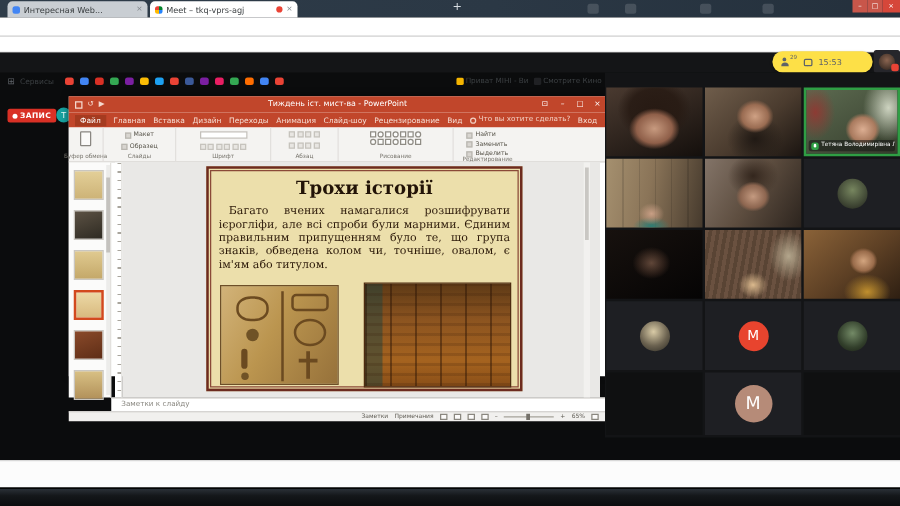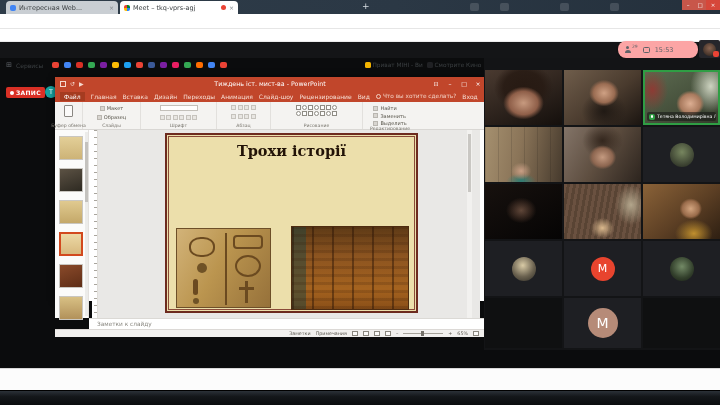--- a/index.html
+++ b/index.html
@@ -40,21 +40,21 @@
   .bmitem{top:33px;display:flex;align-items:center;gap:2px;font-size:5.8px;color:#3c4043;white-space:nowrap;overflow:hidden}
   .bmico{width:5.5px;height:5.5px;border-radius:1.5px;flex:0 0 auto}
   .bmoverflow{left:709px;top:31px;font-size:8px;color:#5f6368}
 
   
   .meetbar{left:0;top:42px;width:720px;height:16px;background:#141517}
   .recbadge{left:6px;top:45px;height:11px;background:#d93025;border-radius:2px;display:flex;align-items:center;gap:2px;padding:0 4px;color:#fff;font-size:6px;font-weight:bold;letter-spacing:.3px}
   .recbadge .dot{width:4px;height:4px;border-radius:50%;background:#fff}
   .tealava{left:45px;top:44px;width:12px;height:12px;border-radius:50%;background:#17a2a0;color:#eafffd;font-size:6.5px;text-align:center;line-height:12px}
   .prestext{left:62px;top:46px;font-size:7px;color:#e8eaed;white-space:nowrap}
-  .pill{left:618px;top:41px;width:80px;height:17px;background:#fca5a5;border-radius:8px;box-shadow:0 1px 2px rgba(0,0,0,.4);display:flex;align-items:center;gap:5px;padding:0 6px}
+  .pill{left:618px;top:41px;width:80px;height:17px;background:#fde047;border-radius:8px;box-shadow:0 1px 2px rgba(0,0,0,.4);display:flex;align-items:center;gap:5px;padding:0 6px}
   .icoperson{width:7px;height:7px;position:relative}
   .icoperson::before{content:"";position:absolute;left:2px;top:0;width:3px;height:3px;border-radius:50%;background:#5f6368}
   .icoperson::after{content:"";position:absolute;left:0.5px;top:3.5px;width:6px;height:3.5px;border-radius:3px 3px 0 0;background:#5f6368}
   .pplcount{font-size:4.5px;color:#5f6368;margin-left:-4px;margin-top:-6px}
   .icochat{width:7px;height:6px;border:1px solid #5f6368;border-radius:1.5px;position:relative}
   .icochat::after{content:"";position:absolute;left:1px;bottom:-2.5px;border:1.5px solid transparent;border-top-color:#5f6368}
   .pilltime{font-size:6.5px;color:#5f6368}
   .selfview{left:699px;top:40px;width:21px;height:18px;background:#26262b;border-radius:2px;overflow:hidden}
   .selfface{position:absolute;left:4px;top:3px;width:13px;height:13px;border-radius:50%;background:radial-gradient(circle at 50% 40%,#8a6450,#3a2c24 80%)}
   .cambadge{position:absolute;right:1px;bottom:1px;width:6px;height:6px;border-radius:2px;background:#ea4335}
@@ -371,20 +371,21 @@
       <div class="thumb sel" style="top:102px;background:linear-gradient(180deg,#ecd9a6,#d8b97e)"></div>
       <div class="thumb" style="top:134px;background:linear-gradient(160deg,#8a4a2a,#5e2d16)"></div>
       <div class="thumb" style="top:166px;background:linear-gradient(180deg,#d8c084,#b2915a)"></div>
     </div>
     <div class="tscroll"></div>
     <div class="ruler"></div>
 
     <div class="canvas"></div>
     <div class="slide">
       <div class="stitle">Трохи історії</div>
+      <div class="sbody">Багато вчених намагалися розшифрувати ієрогліфи, але всі спроби були марними. Єдиним правильним припущенням було те, що група знаків, обведена колом чи, точніше, овалом, є ім'ям або титулом.</div>
       <div class="img-stone">
         <span class="st" style="left:12px;top:8px;width:26px;height:20px"></span>
         <span class="st2" style="left:20px;top:34px;width:10px;height:10px"></span>
         <span class="stbar" style="left:16px;top:50px;width:5px;height:16px;border-radius:3px"></span>
         <span class="st2" style="left:16px;top:69px;width:6px;height:6px"></span>
         <span class="stbar" style="left:48px;top:4px;width:2px;height:72px"></span>
         <span class="st" style="left:56px;top:6px;width:30px;height:14px;border-radius:4px"></span>
         <span class="st" style="left:58px;top:26px;width:26px;height:22px;border-radius:50%"></span>
         <span class="stbar" style="left:68px;top:52px;width:3px;height:22px"></span>
         <span class="stbar" style="left:62px;top:58px;width:15px;height:3px"></span>

